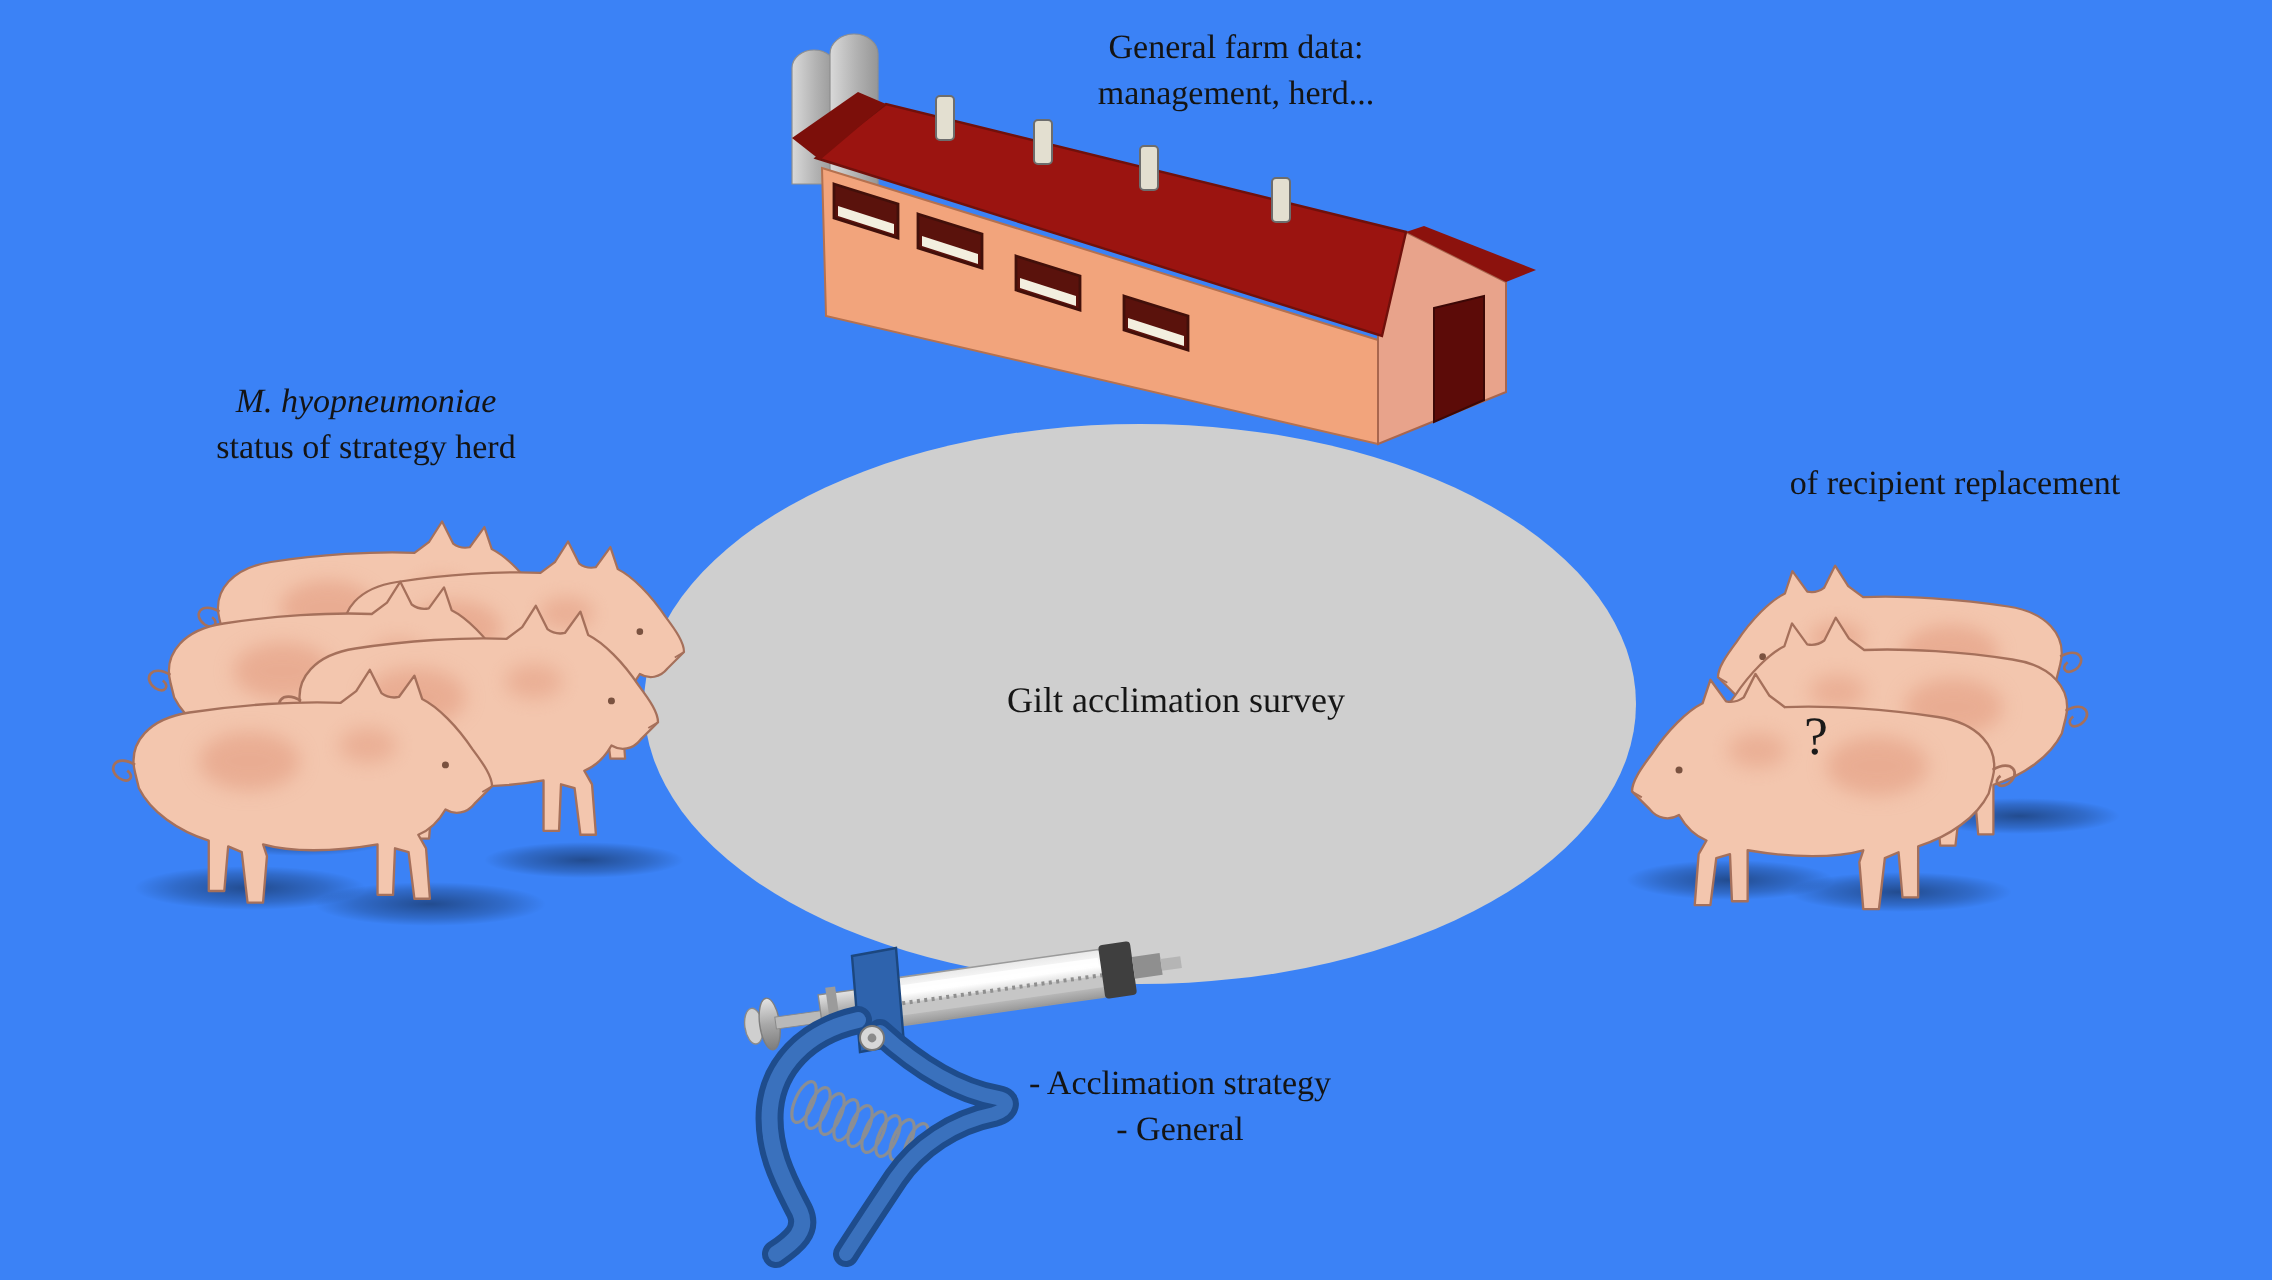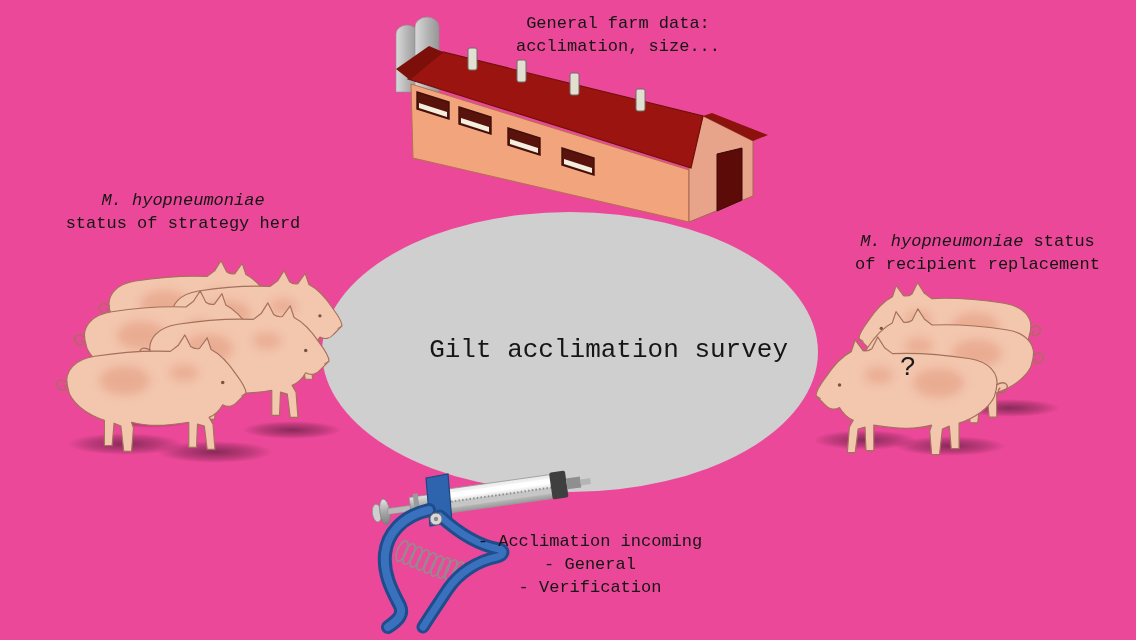--- a/index.html
+++ b/index.html
@@ -1,23 +1,23 @@
 <!DOCTYPE html>
 <html><head>
 <meta charset="utf-8">
 <style>
   html,body{margin:0;padding:0;background:#ffffff;}
   .canvas{
-    position:relative;width:1136px;height:640px;overflow:hidden;background:#ec4899;
-    font-family:Liberation Mono, monospace;color:#141414;
+    position:relative;width:1136px;height:640px;overflow:hidden;background:#3b82f6;
+    font-family:Liberation Serif, serif;color:#141414;
   }
   .canvas svg{position:absolute;left:0;top:0;}
   .lbl{position:absolute;text-align:center;font-size:17px;line-height:23px;color:#141414;}
   .lbl .it{font-style:italic;}
-  .title{position:absolute;text-align:right;font-size:26px;line-height:30px;color:#161616;}
+  .title{position:absolute;text-align:center;font-size:18px;line-height:30px;color:#161616;}
   .qmark{position:absolute;text-align:center;font-size:27px;line-height:30px;color:#1a1a1a;}
 </style>
 </head>
 <body>
 
 <div class="canvas">
 
   <svg width="1136" height="640" viewBox="0 0 1136 640">
     <defs>
       <filter id="blur5" x="-60%" y="-60%" width="220%" height="220%">
@@ -142,36 +142,34 @@
         <path d="M 440 516 C 462 536 482 546 499 549 C 505 550 504 555 497 557 C 477 561 459 573 448 589 C 438 604 430 616 423 627" fill="none" stroke="#1e4c8c" stroke-width="13" stroke-linecap="round"></path>
         <path d="M 440 516 C 462 536 482 546 499 549 C 505 550 504 555 497 557 C 477 561 459 573 448 589 C 438 604 430 616 423 627" fill="none" stroke="#3a71bd" stroke-width="7" stroke-linecap="round"></path>
       </g>
       <circle cx="436" cy="519" r="6" fill="#d8d8d8" stroke="#777777" stroke-width="1"></circle>
       <circle cx="436" cy="519" r="2.2" fill="#8a8a8a"></circle>
     </g>
   </svg>
 
   <div class="lbl" style="left:458px;top:12px;width:320px;">
     <div>General farm data:</div>
-    <div>acclimation, size...</div>
+    <div>management, herd...</div>
   </div>
 
   <div class="lbl" style="left:58px;top:189px;width:250px;">
     <div><span class="it">M. hyopneumoniae</span></div>
     <div>status of strategy herd</div>
   </div>
 
   <div class="lbl" style="left:845px;top:230px;width:265px;">
-    <div><span class="it">M. hyopneumoniae</span><span> status</span></div>
     <div>of recipient replacement</div>
   </div>
 
   <div class="title" style="left:388px;top:335px;width:400px;">Gilt acclimation survey</div>
 
   <div class="lbl" style="left:440px;top:530px;width:300px;">
-    <div>- Acclimation incoming</div>
+    <div>- Acclimation strategy</div>
     <div>- General</div>
-    <div>- Verification</div>
   </div>
 
   <div class="qmark" style="left:894px;top:353px;width:28px;">?</div>
 
 </div>
 
 </body></html>

